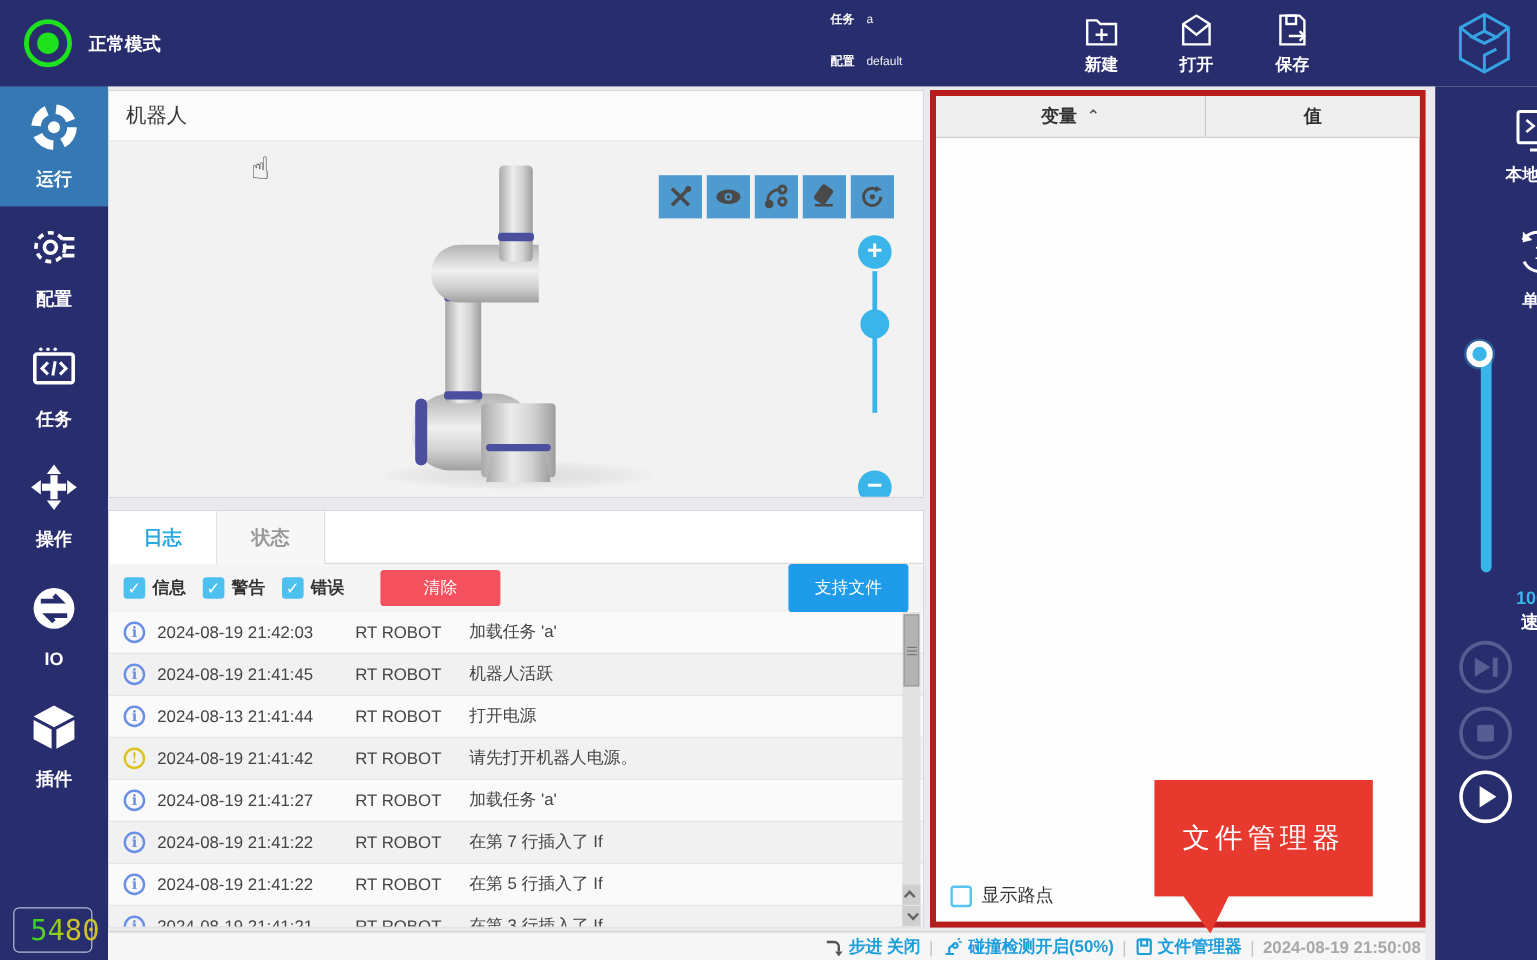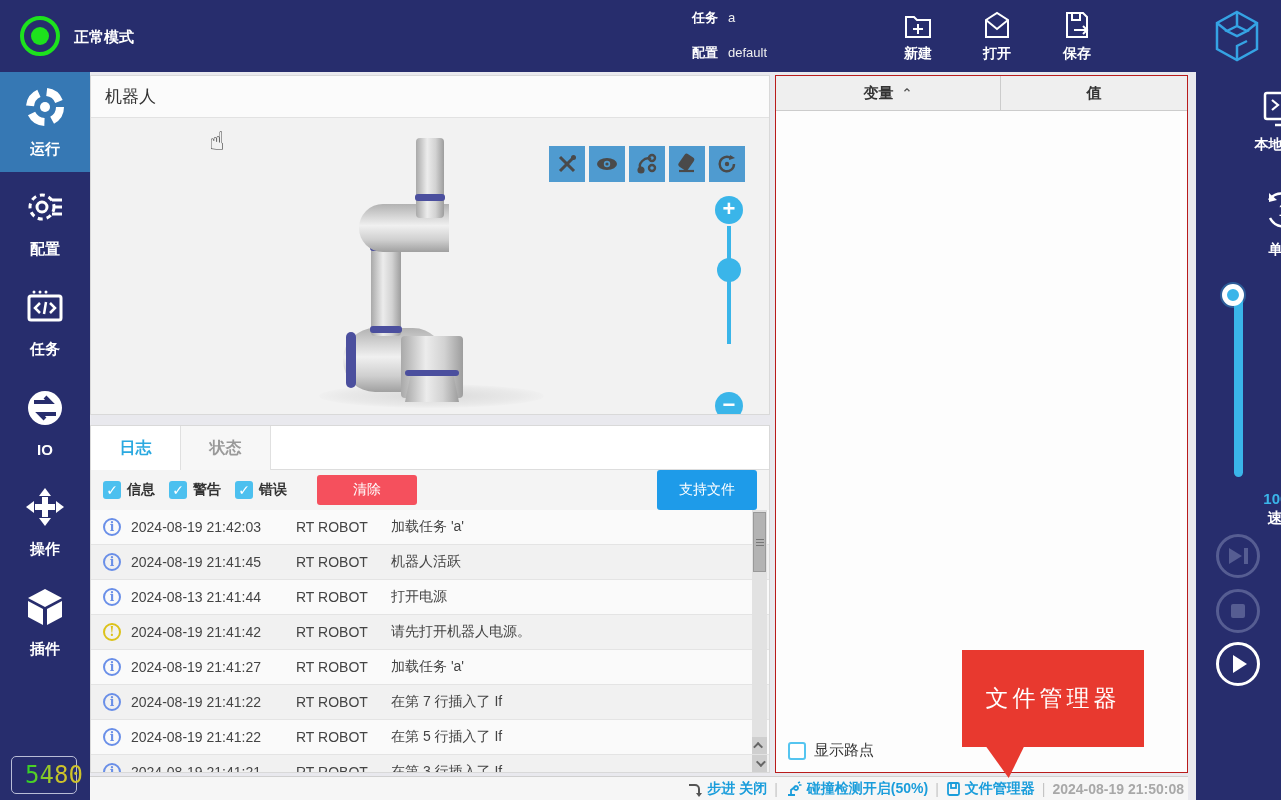--- a/index.html
+++ b/index.html
@@ -4,21 +4,21 @@
 <style>
   * { margin:0; padding:0; box-sizing:border-box; }
   html,body { width:1281px; height:800px; overflow:hidden; }
   body { font-family:"Liberation Sans","DejaVu Sans",sans-serif; background:#e9e9ee; position:relative; }
 
   
   #topbar { position:absolute; left:0; top:0; width:1281px; height:72px; background:#272d6d; color:#fff; z-index:5; }
   #mode-indicator { position:absolute; left:20px; top:16px; width:40px; height:40px; border-radius:50%; border:4px solid #1de21d; display:flex; align-items:center; justify-content:center; }
   #mode-indicator .dot { width:18px; height:18px; border-radius:50%; background:#1de21d; }
   #mode-label { position:absolute; left:74px; top:28px; font-size:15px; font-weight:bold; }
-  .tb-kv { position:absolute; left:692px; font-size:13px; }
+  .tb-kv { position:absolute; left:692px; font-size:10px; }
   .tb-kv .k { font-weight:bold; }
   .tb-kv .v { margin-left:10px; font-weight:normal; color:#f0f0f0; }
   .tb-action { position:absolute; top:8px; width:64px; text-align:center; cursor:pointer; }
   .tb-action svg { display:block; margin:0 auto; }
   .tb-action .lbl { font-size:14px; font-weight:bold; margin-top:3px; }
   #logo { position:absolute; right:18px; top:8px; }
 
   
   #left-sidebar { position:absolute; left:0; top:72px; width:90px; height:728px; background:#272d6d; z-index:4; }
   .nav-item { width:90px; height:100px; display:flex; flex-direction:column; align-items:center; justify-content:center; color:#fff; cursor:pointer; }
@@ -86,21 +86,21 @@
   .log-msg { flex:1; }
   #log-scrollbar { position:absolute; right:2px; top:0; width:15px; height:262px; background:#e2e2e2; }
   #log-thumb { position:absolute; left:1px; top:2px; width:13px; height:60px; background:#b3b3b3; border:1px solid #999; display:flex; flex-direction:column; align-items:center; justify-content:center; gap:2px; cursor:pointer; }
   #log-thumb i { display:block; width:8px; height:1px; background:#777; }
   .sb-arrow { position:absolute; left:0; width:15px; height:17px; background:#cfcfcf; display:flex; align-items:center; justify-content:center; cursor:pointer; }
   .chev { width:7px; height:7px; border-left:2px solid #666; border-top:2px solid #666; }
   .chev.up { transform:rotate(45deg) translateY(2px); }
   .chev.down { transform:rotate(225deg) translateY(2px); }
 
   
-  #vars-panel { position:absolute; left:685px; top:3px; width:413px; height:698px; background:#fdfdfd; border:1px solid #b91c1c; }
+  #vars-panel { position:absolute; left:685px; top:3px; width:413px; height:698px; background:#fdfdfd; border:5px solid #b91c1c; }
   #vars-header { display:flex; height:35px; background:#efefef; border-bottom:1px solid #ccc; }
   .vh-cell { display:flex; align-items:center; justify-content:center; font-size:15px; font-weight:bold; color:#333; cursor:pointer; }
   .vh-cell.c1 { width:225px; border-right:1px solid #ccc; }
   .vh-cell.c2 { flex:1; }
   #sort-caret { font-size:13px; margin-left:8px; color:#555; }
   #show-waypoints { position:absolute; left:12px; bottom:12px; display:flex; align-items:center;margin-top:48px; }
   #wp-cb { width:18px; height:18px; border:2px solid #55c5f0; border-radius:3px; background:#fff; margin-right:8px; cursor:pointer; }
   #wp-label { font-size:15px; color:#333; }
 
   
@@ -199,39 +199,39 @@
         <circle cx="10" cy="6" r="1.5" fill="#fff" stroke="none"></circle>
           <circle cx="16" cy="6" r="1.5" fill="#fff" stroke="none"></circle>
           <circle cx="22" cy="6" r="1.5" fill="#fff" stroke="none"></circle>
         <path d="M16 17 l-5 5 l5 5 M26 17 l5 5 l-5 5 M22 16 l-2 12" stroke-width="2.5"></path>
       </svg>
     </span>
     <div class="nav-label">任务</div>
   </div>
   <div class="nav-item">
     <span>
-      <svg width="42" height="42" viewBox="0 0 42 42">
-        <circle cx="21" cy="21" r="17" fill="#fff"></circle>
-        <path d="M10 15 h16 l-5 -5 M32 27 h-16 l5 5" stroke="#272d6d" stroke-width="4" fill="none"></path>
-      </svg>
-    </span>
-    <div class="nav-label">IO</div>
-  </div>
-  <div class="nav-item">
-    <span>
       <svg width="42" height="42" viewBox="0 0 42 42" fill="#fff">
         <polygon points="21,2 27,10 15,10"></polygon>
           <polygon points="21,40 27,32 15,32"></polygon>
         <polygon points="2,21 10,15 10,27"></polygon>
           <polygon points="40,21 32,15 32,27"></polygon>
         <rect x="18" y="11" width="6" height="20"></rect>
           <rect x="11" y="18" width="20" height="6"></rect>
       </svg>
     </span>
     <div class="nav-label">操作</div>
+  </div>
+  <div class="nav-item">
+    <span>
+      <svg width="42" height="42" viewBox="0 0 42 42">
+        <circle cx="21" cy="21" r="17" fill="#fff"></circle>
+        <path d="M10 15 h16 l-5 -5 M32 27 h-16 l5 5" stroke="#272d6d" stroke-width="4" fill="none"></path>
+      </svg>
+    </span>
+    <div class="nav-label">IO</div>
   </div>
   <div class="nav-item">
     <span>
       <svg width="42" height="42" viewBox="0 0 42 42" fill="#fff">
         <polygon points="21,3 38,12 21,21 4,12"></polygon>
         <polygon points="4,15 19,23 19,39 4,31"></polygon>
         <polygon points="38,15 23,23 23,39 38,31"></polygon>
       </svg>
     </span>
     <div class="nav-label">插件</div>

